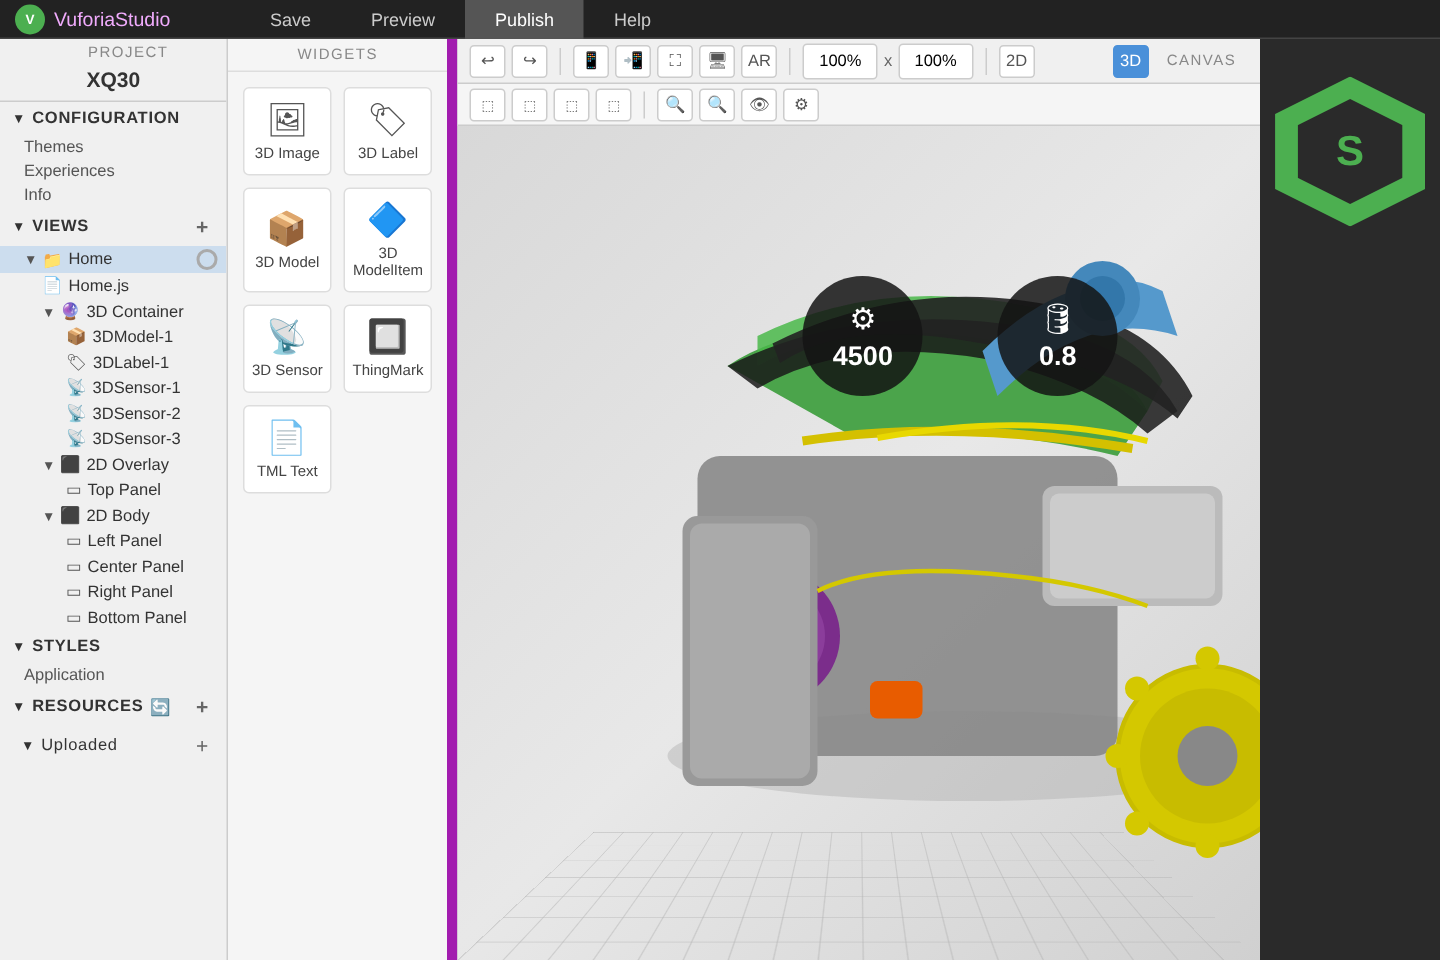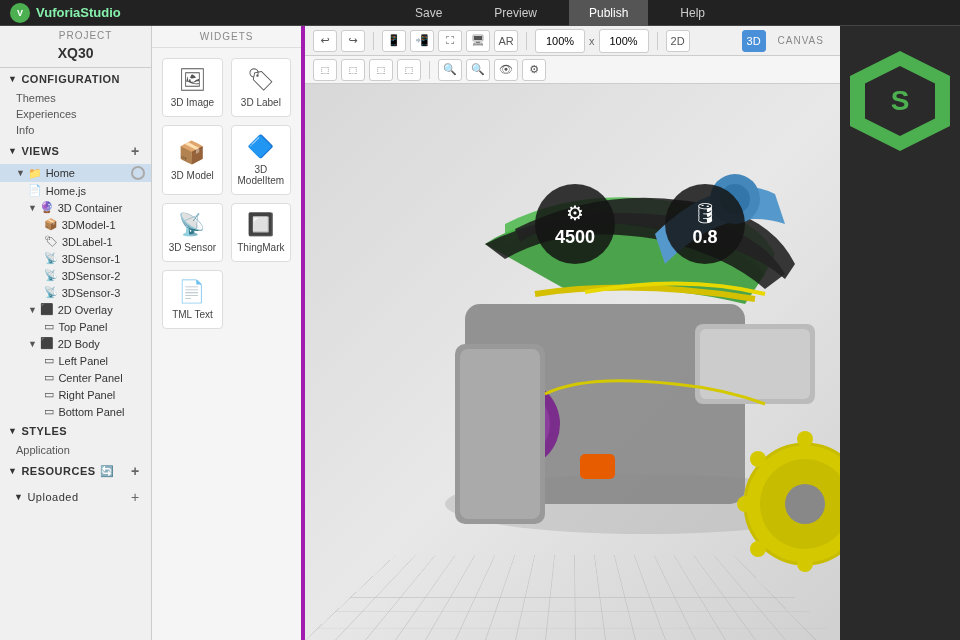--- a/index.html
+++ b/index.html
@@ -12,22 +12,22 @@
     }
     #topbar .logo-area {
       display: flex; align-items: center; padding: 0 10px;
       gap: 6px; min-width: 160px;
     }
     #topbar .logo-icon {
       width: 20px; height: 20px; background: #4caf50; border-radius: 50%;
       display: flex; align-items: center; justify-content: center;
       font-size: 9px; color: white; font-weight: bold;
     }
-    #topbar .logo-text { color: #86efac; font-size: 13px; font-weight: 700; }
-    #topbar .nav-items { display: flex; gap: 12px; flex: 1; justify-content: center; }
+    #topbar .logo-text { color: #f0abfc; font-size: 13px; font-weight: 400; }
+    #topbar .nav-items { display: flex; gap: 0; flex: 1; }
     #topbar .nav-item {
       padding: 0 20px; height: 26px; display: flex; align-items: center;
       color: #ccc; font-size: 12px; cursor: pointer;
     }
     #topbar .nav-item.active { background: #555; color: white; }
 
     
     #main { display: flex; height: 614px; }
 
     
@@ -66,21 +66,21 @@
       margin-left: auto; width: 14px; height: 14px;
       border-radius: 50%; border: 2px solid #aaa; margin-right: 6px;
     }
     .section-sub { font-size: 11px; color: #555; padding: 2px 8px 2px 16px; cursor: pointer; }
 
     
     #left-scroll { overflow-y: auto; flex: 1; }
 
     
     #widgets-panel {
-      width: 190px; background: #f5f5f5; border-right: 4px solid #a21caf;
+      width: 190px; background: #f5f5f5; border-right: 7px solid #a21caf;
       display: flex; flex-direction: column;
     }
     .widgets-header {
       text-align: center; font-size: 10px; color: #888; padding: 5px;
       letter-spacing: 1px; text-transform: uppercase; border-bottom: 1px solid #ddd;
     }
     .widget-grid { display: grid; grid-template-columns: 1fr 1fr; gap: 8px; padding: 10px; }
     .widget-item {
       display: flex; flex-direction: column; align-items: center;
       justify-content: center; padding: 8px 4px; border: 1px solid #ddd;

